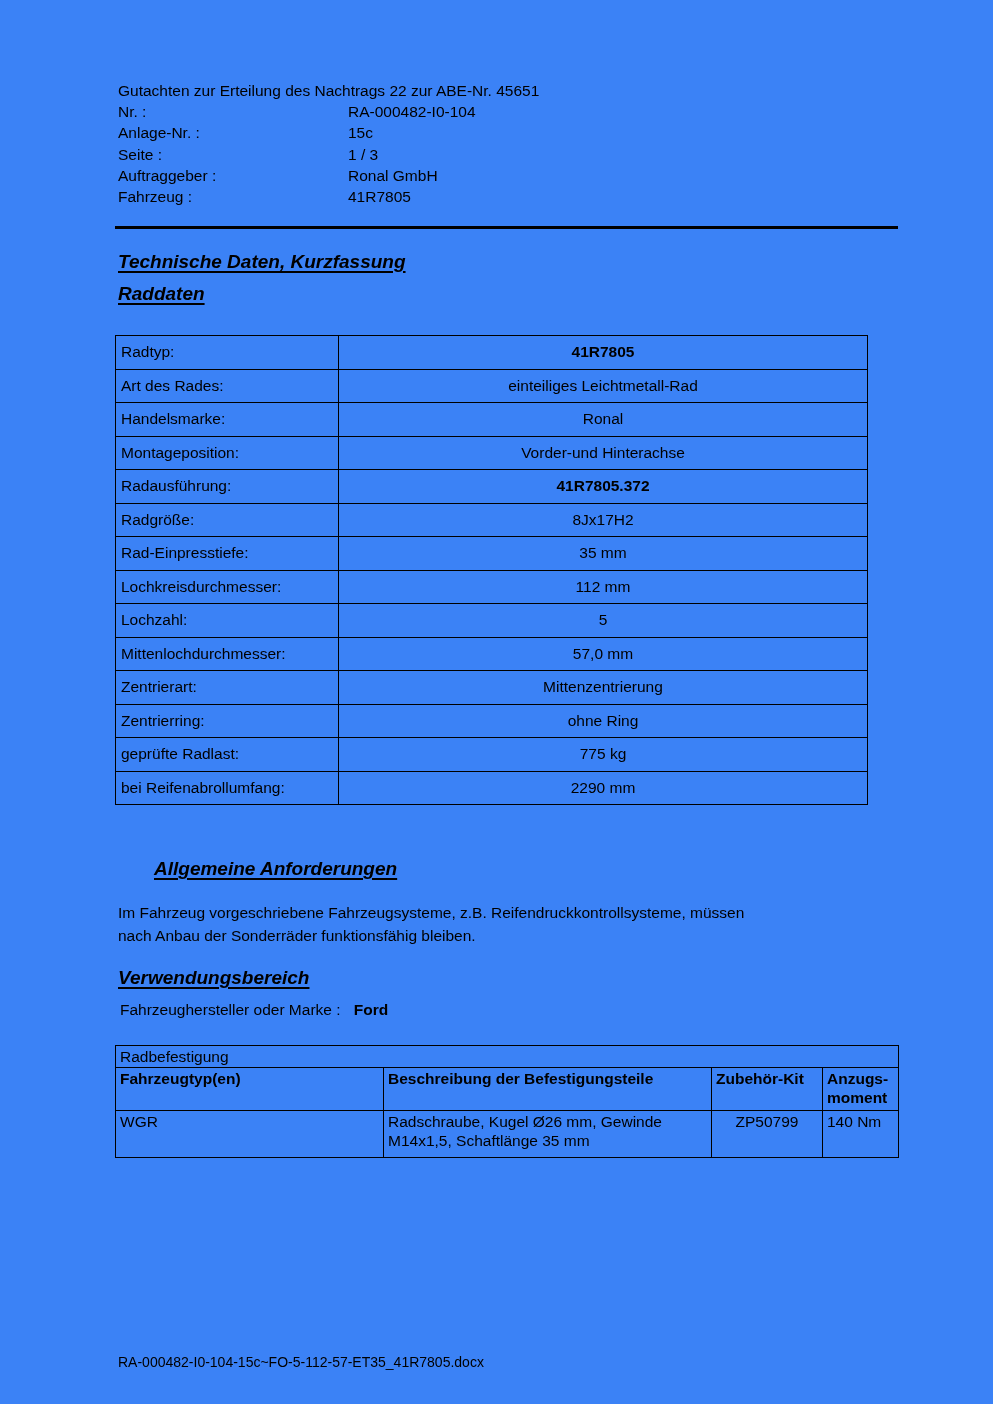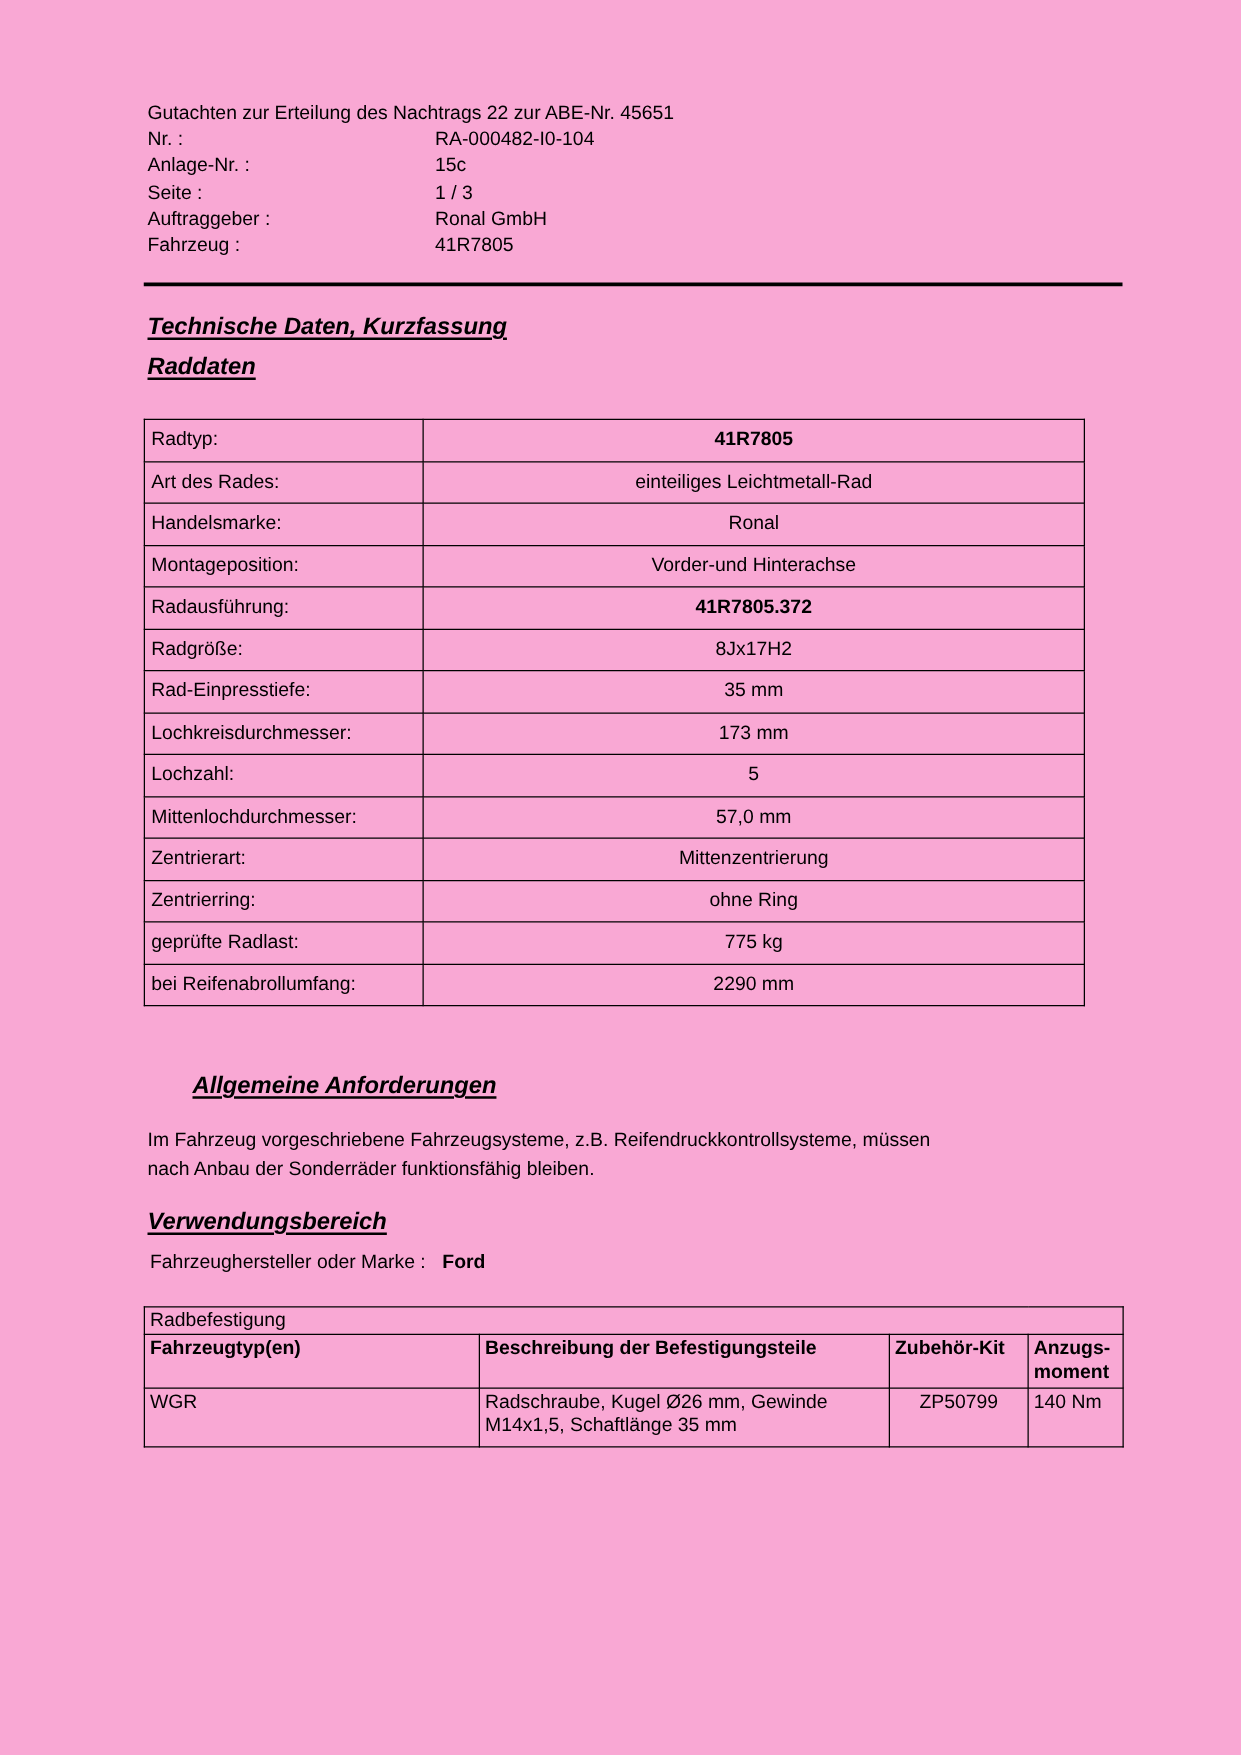--- a/index.html
+++ b/index.html
@@ -1,18 +1,18 @@
 <!DOCTYPE html>
 <html><head>
 <meta charset="utf-8">
 <style>
   html,body { margin:0; padding:0; background:#e8e8e8; }
   .page {
     position:relative; width:993px; height:1404px; margin:0 auto;
-    background:#f9a8d4; overflow:hidden; color:#000;
+    background:#3b82f6; overflow:hidden; color:#000;
     font-family:"Liberation Sans","DejaVu Sans",sans-serif;
   }
 
   
   .header-info { position:absolute; left:118px; top:80px; font-size:15.5px; line-height:21.2px; }
   .header-row { display:grid; grid-template-columns:230px 1fr; }
 
   
   .logo { position:absolute; left:740px; top:45px; width:215px; height:128px; }
   .logo svg { position:absolute; left:0; top:0; }
@@ -127,21 +127,21 @@
       <tr>
         <td class="cell-label">Radgröße:</td>
         <td class="cell-value">8Jx17H2</td>
       </tr>
       <tr>
         <td class="cell-label">Rad-Einpresstiefe:</td>
         <td class="cell-value">35 mm</td>
       </tr>
       <tr>
         <td class="cell-label">Lochkreisdurchmesser:</td>
-        <td class="cell-value">173 mm</td>
+        <td class="cell-value">112 mm</td>
       </tr>
       <tr>
         <td class="cell-label">Lochzahl:</td>
         <td class="cell-value">5</td>
       </tr>
       <tr>
         <td class="cell-label">Mittenlochdurchmesser:</td>
         <td class="cell-value">57,0 mm</td>
       </tr>
       <tr>
@@ -192,14 +192,15 @@
       </tr>
       <tr class="bt-data">
         <td>WGR</td>
         <td>Radschraube, Kugel Ø26 mm, Gewinde M14x1,5, Schaftlänge 35 mm</td>
         <td class="cell-kit">ZP50799</td>
         <td>140 Nm</td>
       </tr>
     </tbody>
   </table>
 
+  <div class="footer">RA-000482-I0-104-15c~FO-5-112-57-ET35_41R7805.docx</div>
 
 </div>
 
 </body></html>

